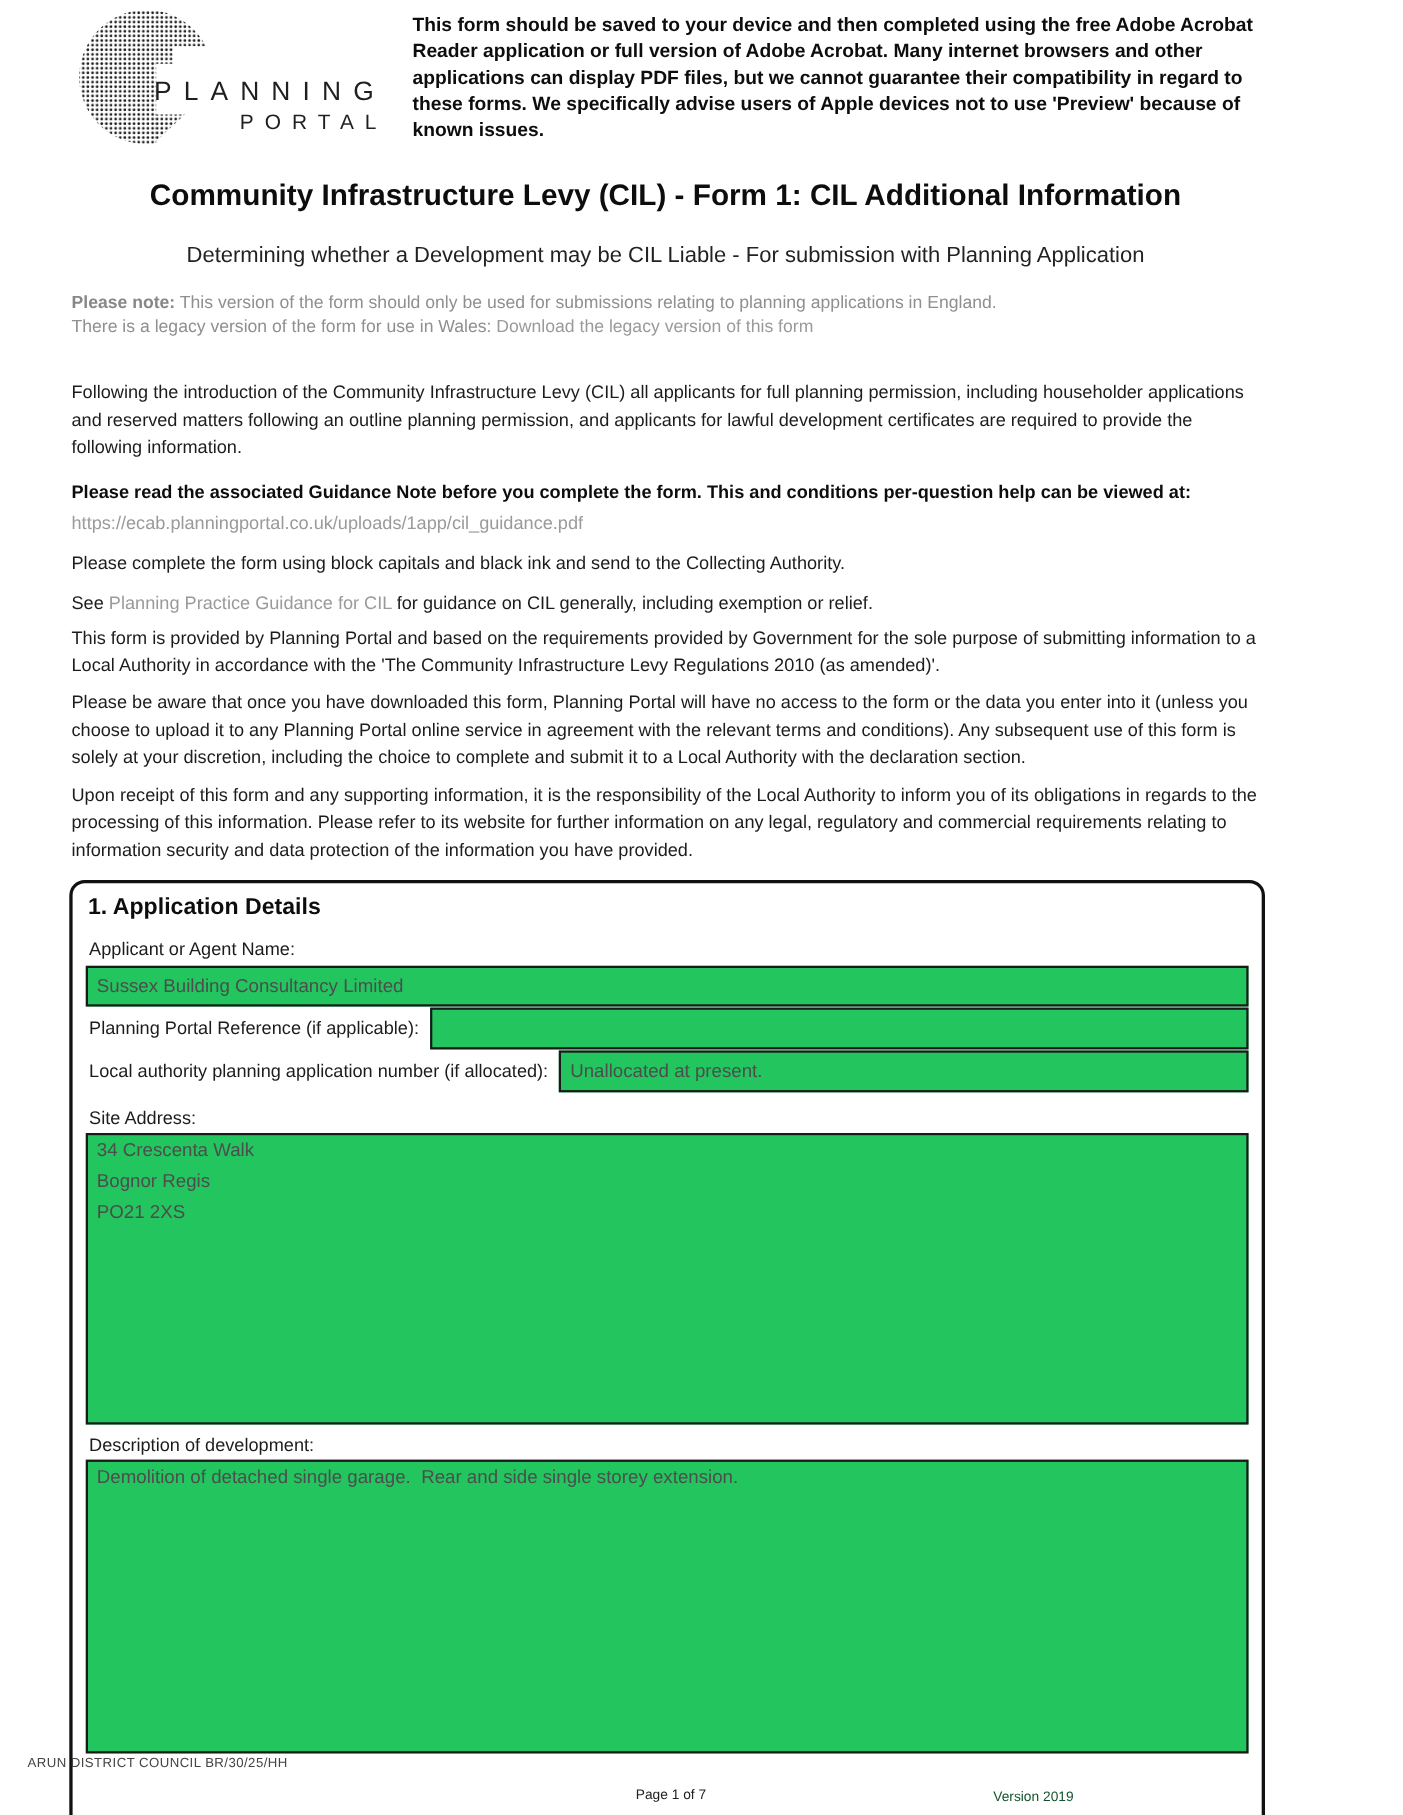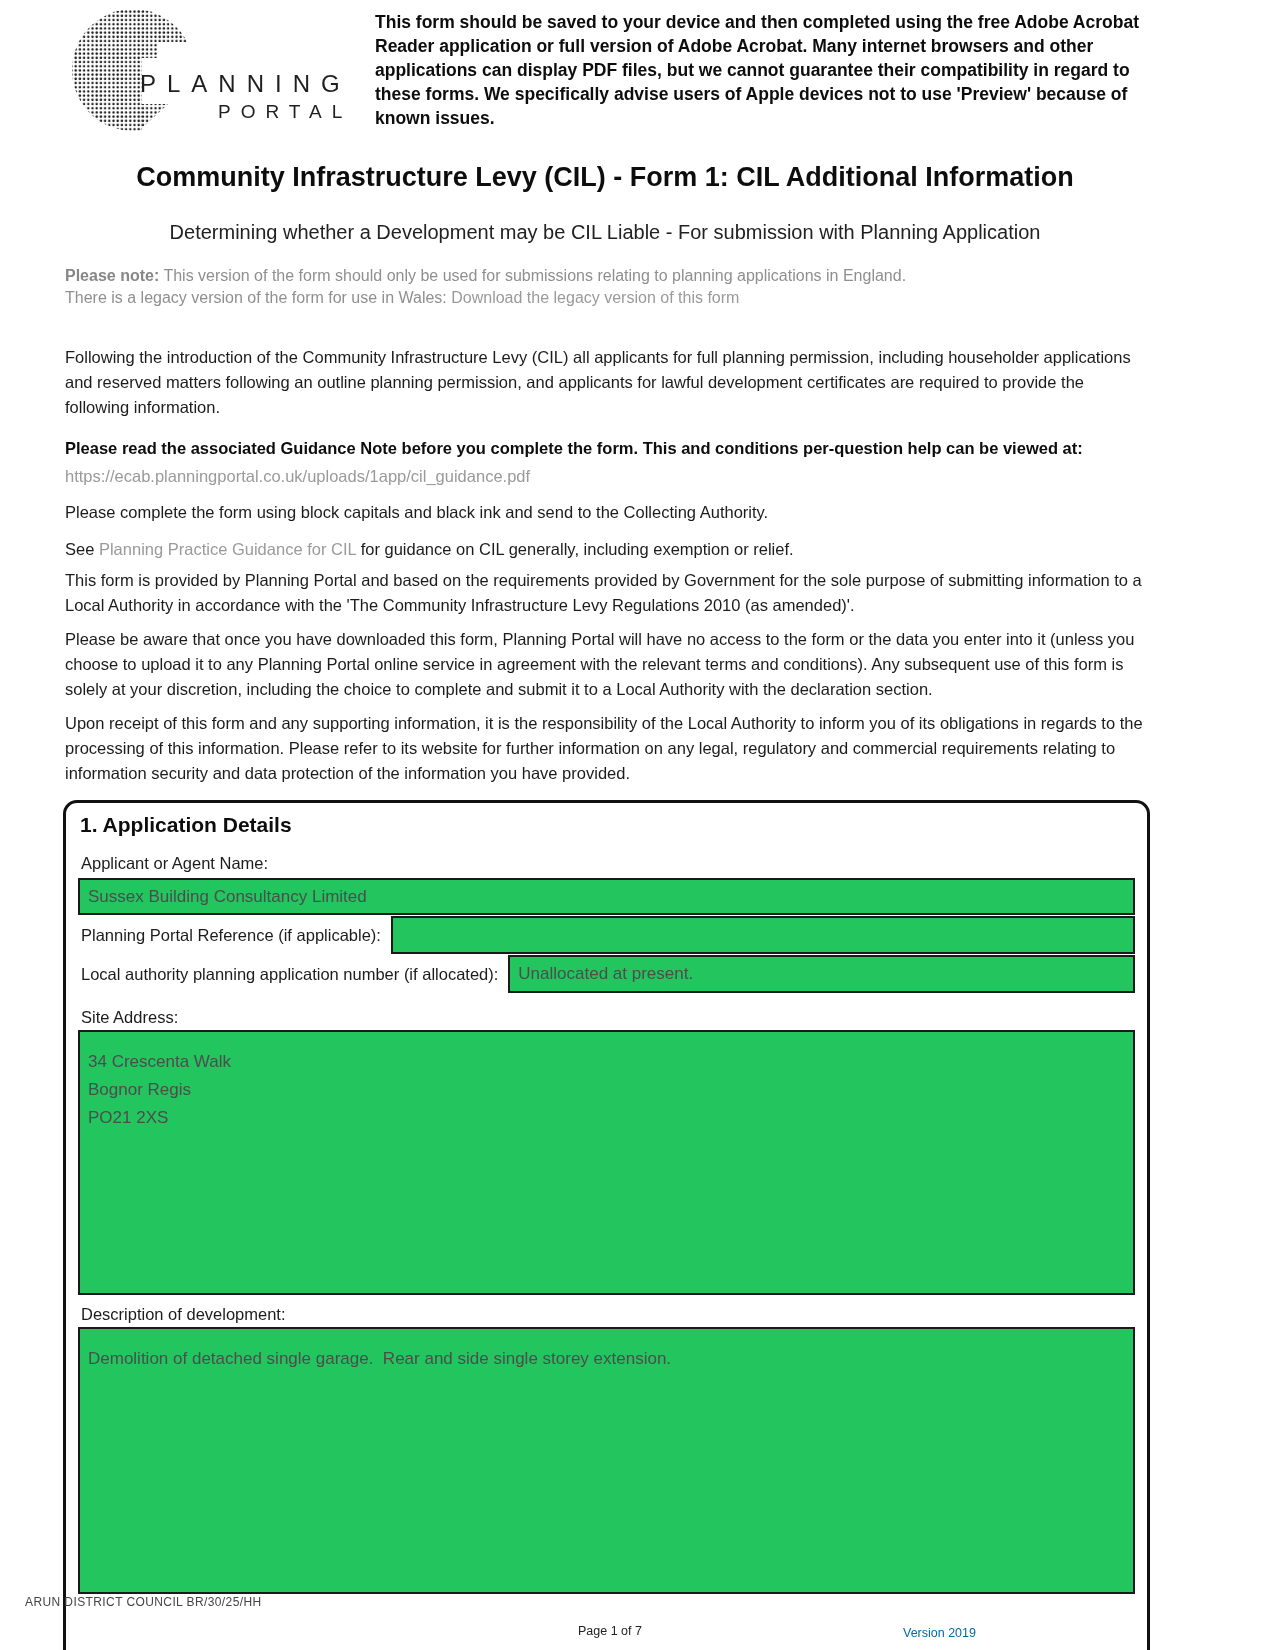--- a/index.html
+++ b/index.html
@@ -69,33 +69,33 @@
     width:100%;
   }
   .field { height:37px; padding:0 8px; }
   input.in1 { margin-top:5px; }
   .row { display:flex; align-items:center; margin-top:1px; }
   .row .flabel { white-space:nowrap; margin-right:10px; }
   .row .field { flex:1; height:38px; }
   .lab-site { margin-top:15px; }
   .area {
     display:block; resize:none; overflow:hidden;
-    padding:16px 8px; line-height:28px; margin-top:3px;
+    padding:0 8px; line-height:28px; margin-top:3px;
   }
   .area.site { height:265px; }
   .lab-desc { margin-top:10px; }
   .area.desc { height:267px; }
   .stamp {
     position:absolute; left:-41px; top:792px;
     font-size:12px; letter-spacing:0.4px; color:#444;
     white-space:nowrap; z-index:3;
   }
   
   .pg { position:absolute; left:578px; top:1624px; font-size:12.5px; color:#222; }
-  .ver { position:absolute; left:903px; top:1626px; font-size:12.5px; color:#0369a1; }
+  .ver { position:absolute; left:903px; top:1626px; font-size:12.5px; color:#14532d; }
 </style>
 </head>
 <body>
 
 <div class="hdr">
   <div class="logo">
     <svg width="300" height="132" viewBox="0 0 300 132">
       <defs>
         <pattern id="ht" width="4.2" height="4.2" patternUnits="userSpaceOnUse">
           <circle cx="1.5" cy="1.5" r="1.25" fill="#1d1d1d"></circle>

